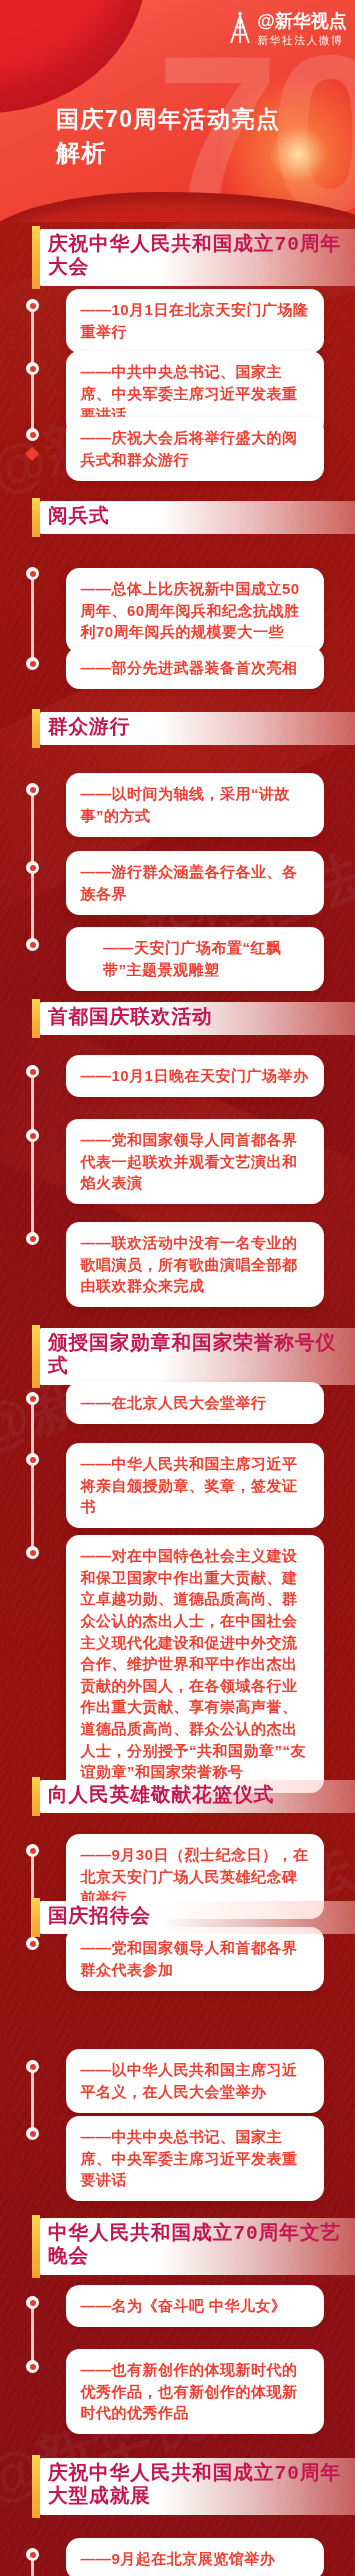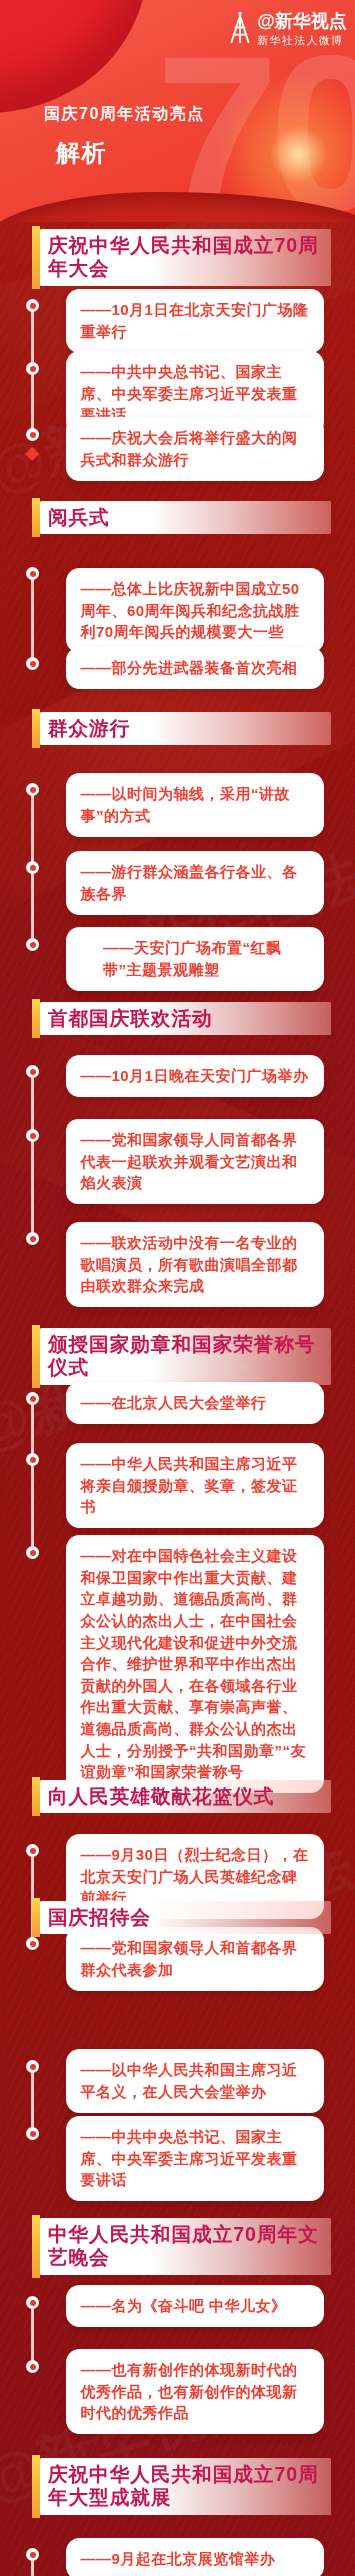--- a/index.html
+++ b/index.html
@@ -19,30 +19,30 @@
     border-radius:0 30% 80% 40%;transform:rotate(-12deg);}
   .flare{position:absolute;left:206px;top:62px;width:185px;height:185px;pointer-events:none;
     background:radial-gradient(circle,rgba(255,230,170,.95) 0,rgba(255,160,70,.5) 22%,rgba(255,100,60,0) 62%);}
   .hero-70{position:absolute;right:-27px;top:23px;font-size:222px;font-weight:bold;line-height:1;
     color:rgba(255,255,255,.15);letter-spacing:-10.3px;}
   .badge{position:absolute;right:8.2px;top:11.3px;display:flex;align-items:flex-start;color:#fff;}
   .badge .txt{margin-left:5.2px;text-align:left;}
   .badge .handle{font-size:18px;font-weight:bold;line-height:1.15;}
   .badge .sub{font-size:10.8px;letter-spacing:1.5px;margin-top:2.1px;opacity:.96;}
   .t1{position:absolute;left:56px;top:54px;font-size:33px;font-weight:bold;color:#fff;letter-spacing:2.1px;}
-  .t2{position:absolute;left:44px;top:104px;font-size:16px;font-weight:bold;color:#fff;letter-spacing:1.5px;}
+  .t2{position:absolute;left:56px;top:104px;font-size:23px;font-weight:bold;color:#fff;letter-spacing:1.5px;}
   .t3{position:absolute;left:56px;top:137px;font-size:24px;font-weight:bold;color:#fff;letter-spacing:1.5px;}
   .hero-wave{position:absolute;left:-20.6px;top:192px;width:402px;height:62px;background:#c6221b;
     border-radius:45% 55% 0 0/90% 70% 0 0;box-shadow:inset 0 9.3px 13.4px rgba(90,0,8,.35);}
   
   .streak{position:absolute;pointer-events:none;}
   .wm{position:absolute;font-size:57px;font-weight:bold;color:rgba(210,225,255,.05);
     transform:rotate(-18deg);white-space:nowrap;pointer-events:none;}
   
-  .sec-h{position:absolute;left:32px;width:299px;}
+  .sec-h{position:absolute;left:32px;width:324px;font-family:Liberation Mono, monospace;}
   .sec-h .tab{position:absolute;left:0;top:-2.6px;bottom:-2.6px;width:7.7px;
     background:linear-gradient(180deg,#ffd44e 0%,#f5b13a 60%,#f0a334 100%);}
   .sec-h .bar{margin-left:7.7px;border-radius:1.5px;padding:4.6px 3.1px 4.6px 8.2px;
     background:linear-gradient(90deg,#ffffff 0%,#ffffff 38%,rgba(255,235,233,.78) 68%,rgba(255,172,166,.5) 100%);
     font-size:19.6px;font-weight:bold;color:#c41650;line-height:1.22;letter-spacing:1px;}
   .item{position:absolute;left:66px;width:258px;box-sizing:border-box;background:#ffffff;
     border-radius:13.4px;padding:10.3px 14.4px;font-size:15px;font-weight:bold;color:#ee4133;
     line-height:21.6px;letter-spacing:0.5px;box-shadow:0 3.1px 7.2px rgba(90,0,8,.18);}
   .dot{position:absolute;left:26px;width:13.4px;height:13.4px;border-radius:50%;background:#fff;}
   .dot::after{content:"";position:absolute;left:3.6px;top:3.6px;width:6.2px;height:6.2px;border-radius:50%;background:#e6392f;}

